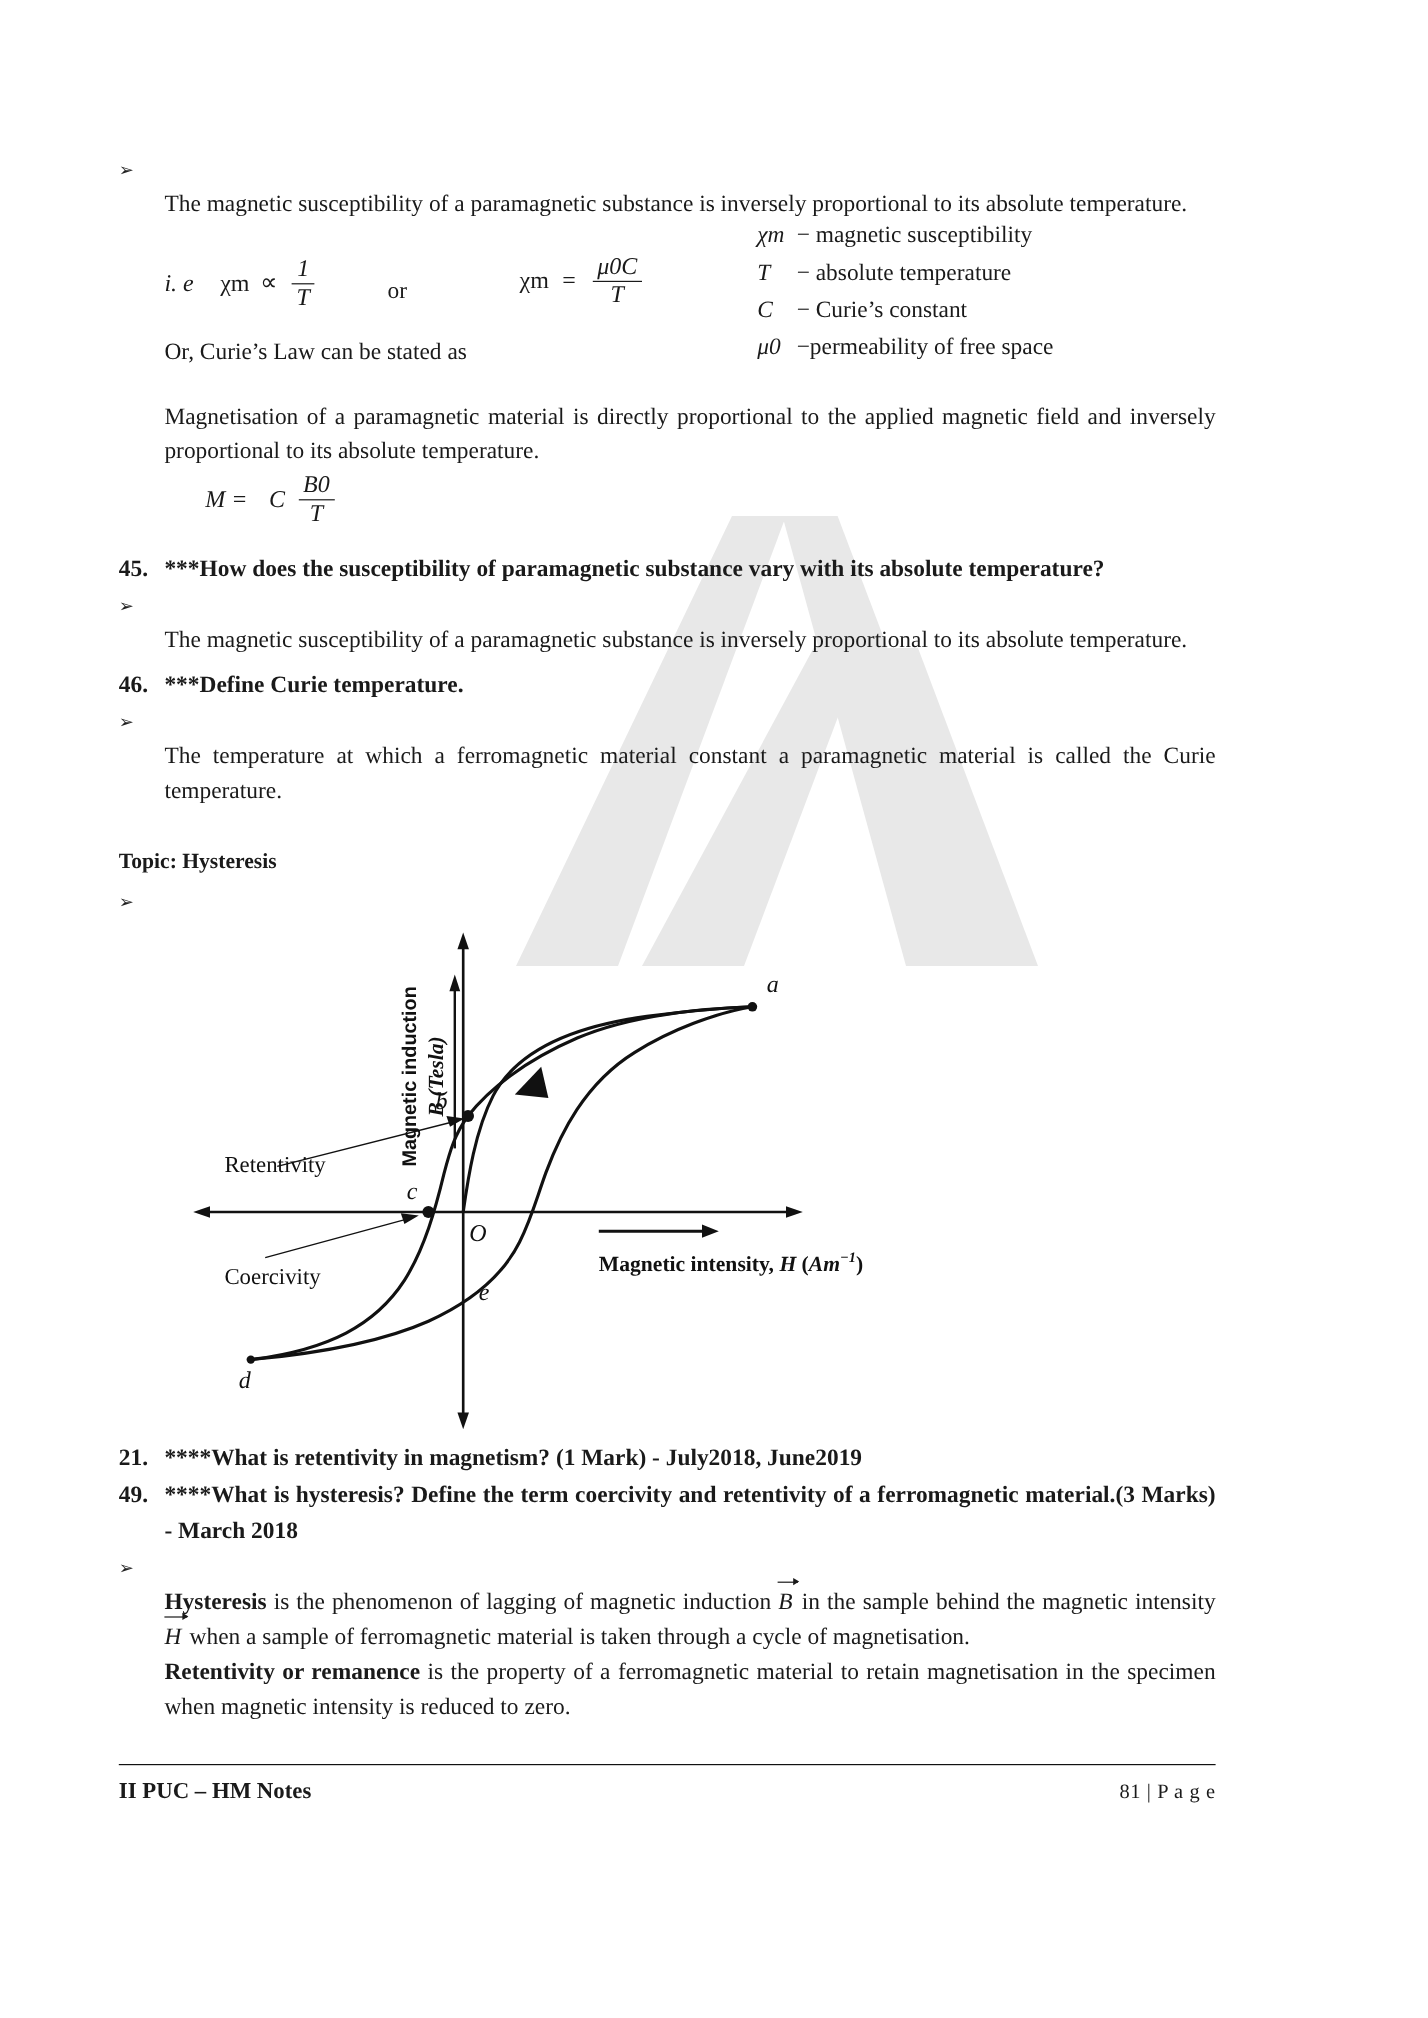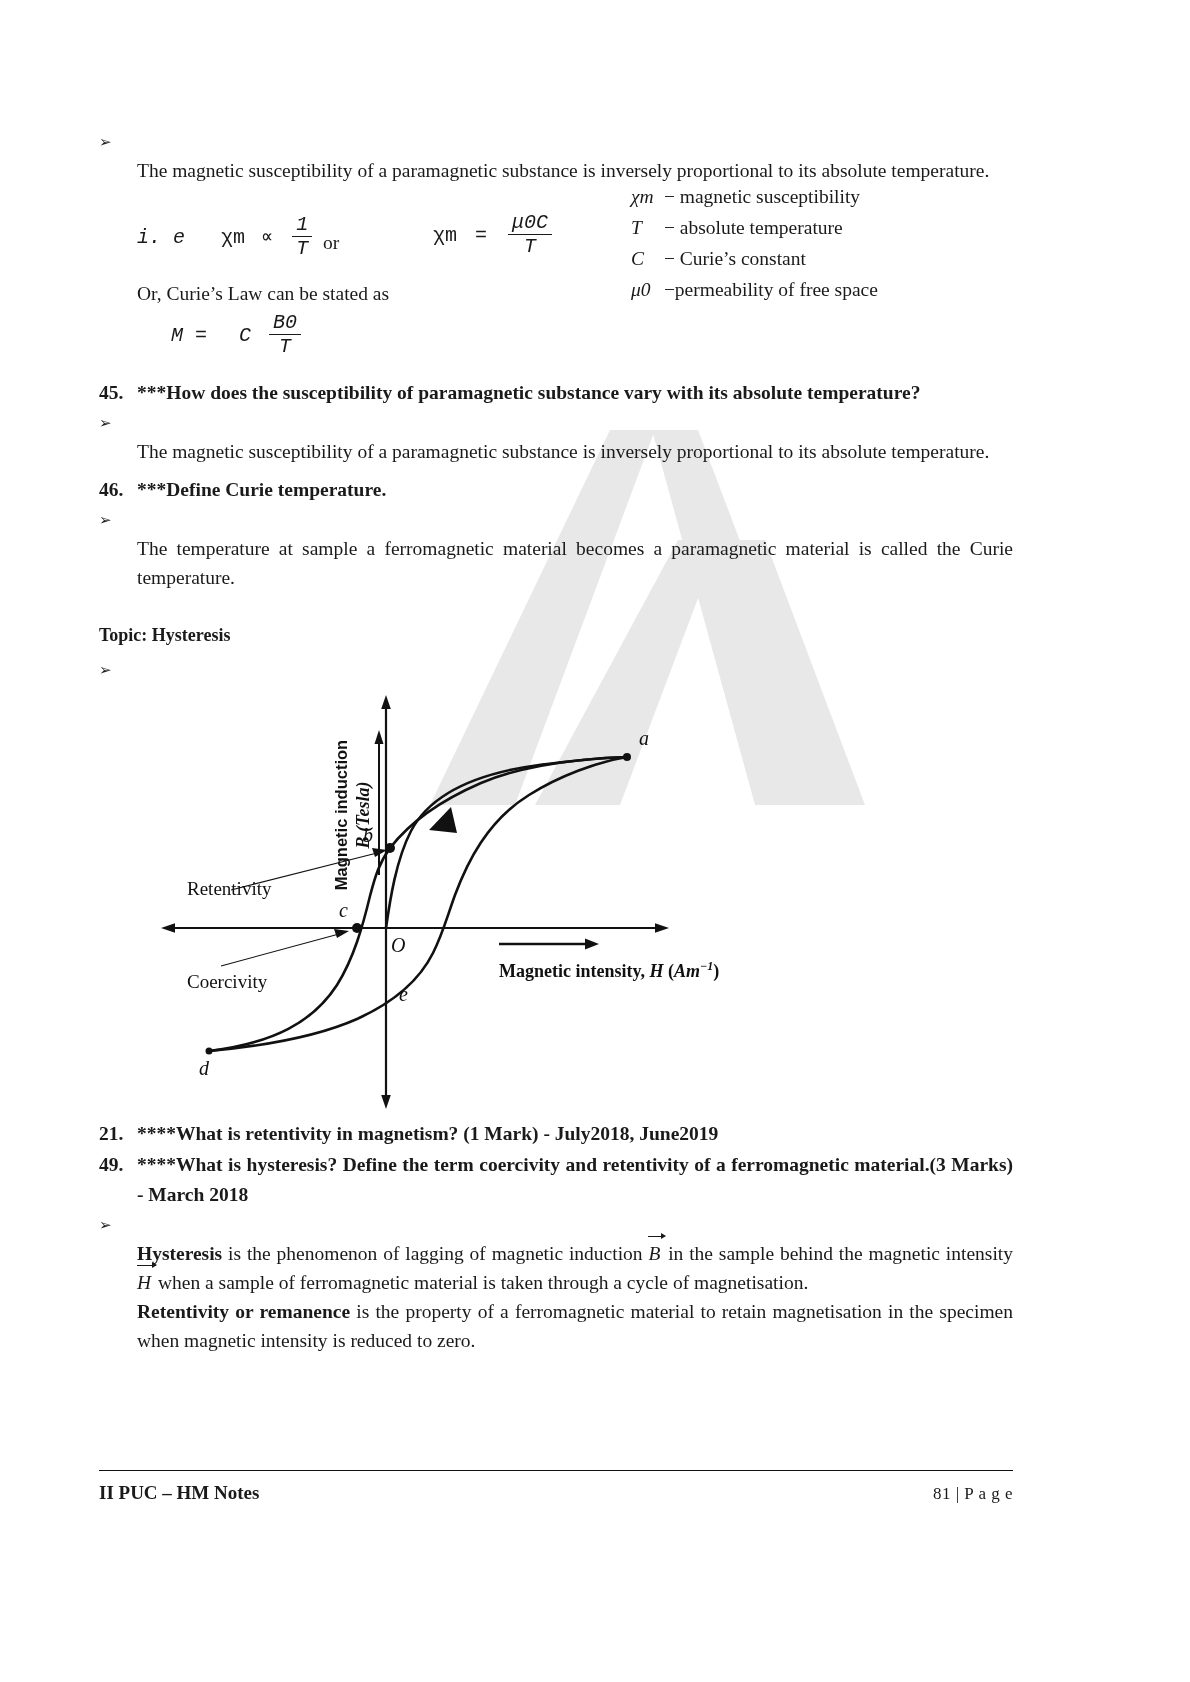--- a/index.html
+++ b/index.html
@@ -94,21 +94,21 @@
     margin-bottom: 6px;
   }
 
   
   .formula-area {
     position: relative;
     margin-left: 38px;
     height: 122px;
   }
   .math {
-    font-family: Liberation Mono, monospace;
+    font-family: Liberation Serif, serif;
     font-style: italic;
     font-size: 20px;
   }
   .frac {
     display: inline-block;
     vertical-align: middle;
     text-align: center;
     margin: 0 3px;
     position: relative;
     top: -1px;
@@ -286,20 +286,21 @@
           <span class="lg-sym">C</span>
           <span>− Curie’s constant</span>
         </div>
         <div>
           <span class="lg-sym">μ0</span>
           <span>−permeability of free space</span>
         </div>
       </div>
     </div>
 
+    <div class="para" style="margin-top:24px;">Magnetisation of a paramagnetic material is directly proportional to the applied magnetic field and inversely proportional to its absolute temperature.</div>
 
     <div class="m-eq math">
       <span>M =</span>
       <span style="display:inline-block;width:8px"></span>
       <span>C</span>
       <span class="frac" style="margin-left:6px">
         <span class="num">B0</span>
         <span class="bar"></span>
         <span class="den">T</span>
       </span>
@@ -313,21 +314,21 @@
       <div class="bullet-mark">➢</div>
       <div class="bullet-body">The magnetic susceptibility of a paramagnetic substance is inversely proportional to its absolute temperature.</div>
     </div>
 
     <div class="q-row">
       <div class="q-num">46.</div>
       <div class="q-text">***Define Curie temperature.</div>
     </div>
     <div class="bullet-row">
       <div class="bullet-mark">➢</div>
-      <div class="bullet-body">The temperature at sample a ferromagnetic material becomes a paramagnetic material is called the Curie temperature.</div>
+      <div class="bullet-body">The temperature at which a ferromagnetic material constant a paramagnetic material is called the Curie temperature.</div>
     </div>
 
     <div class="topic-line">Topic: Hysteresis</div>
 
     <div class="bullet-row" style="margin-bottom:0">
       <div class="bullet-mark">➢</div>
       <div class="bullet-body"></div>
     </div>
 
     <div class="figure-wrap">

